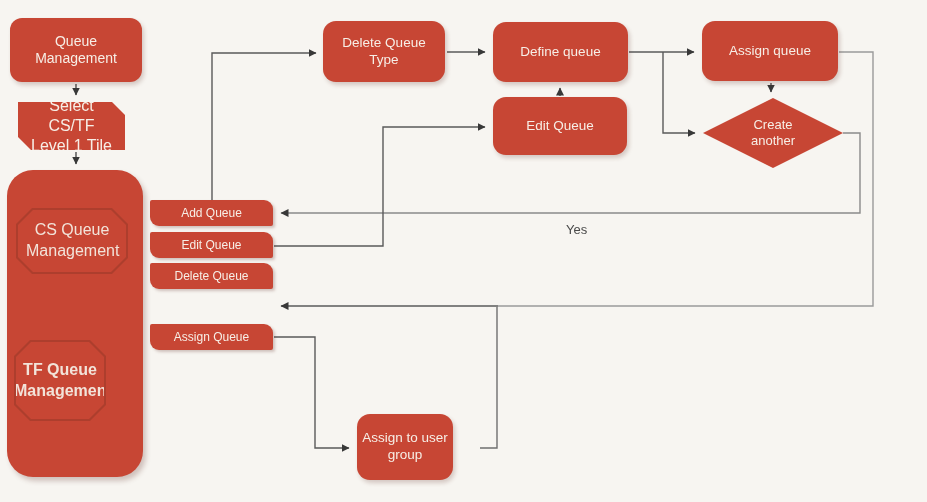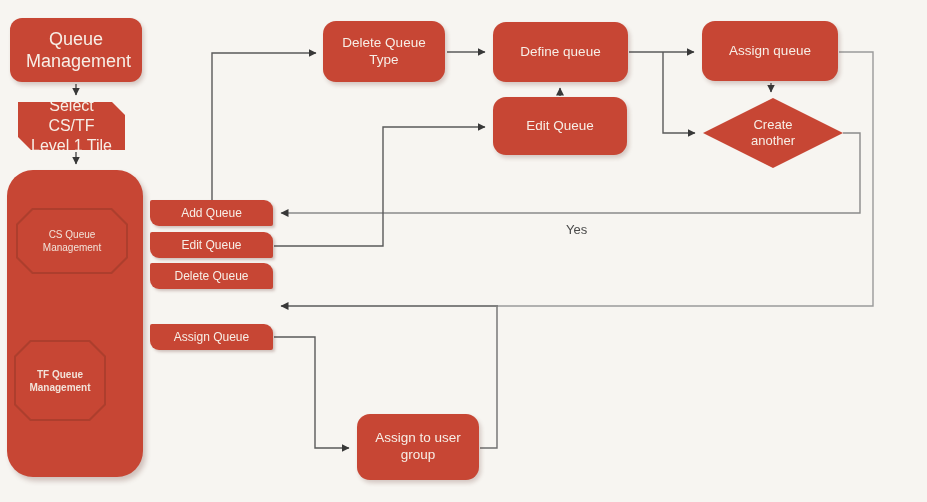--- a/index.html
+++ b/index.html
@@ -25,41 +25,41 @@
   .node{
     position:absolute;
     background:var(--node-fill);
     color:var(--node-text);
     display:flex;align-items:center;justify-content:center;
     text-align:center;
     line-height:1.25;
     box-shadow:2px 3px 4px rgba(90,40,30,0.22);
   }
   .rounded{border-radius:13px;font-size:13.5px;}
-  .qm{border-radius:12px;font-size:18px;}
+  .qm{border-radius:12px;font-size:14px;}
   .tile{
     font-size:16px;
     clip-path:polygon(0 0, calc(100% - 13px) 0, 100% 13px, 100% 100%, 13px 100%, 0 calc(100% - 13px));
     box-shadow:none;
   }
   .container-box{
     border-radius:26px;
     box-shadow:3px 4px 5px rgba(90,40,30,0.25);
   }
   .octagon{
     position:absolute;
     background:var(--oct-border);
     clip-path:polygon(16px 0, calc(100% - 16px) 0, 100% 16px, 100% calc(100% - 16px), calc(100% - 16px) 100%, 16px 100%, 0 calc(100% - 16px), 0 16px);
   }
   .octagon-inner{
     position:absolute;inset:2px;
     background:var(--node-fill);
     clip-path:polygon(15px 0, calc(100% - 15px) 0, 100% 15px, 100% calc(100% - 15px), calc(100% - 15px) 100%, 15px 100%, 0 calc(100% - 15px), 0 15px);
     display:flex;align-items:center;justify-content:center;
-    text-align:center;color:#f2e3d9;font-size:10px;line-height:1.3;
+    text-align:center;color:#f2e3d9;font-size:16px;line-height:1.3;
   }
   .menu-btn{
     position:absolute;
     left:150px;width:123px;height:26px;
     background:var(--node-fill);
     color:var(--node-text);
     display:flex;align-items:center;justify-content:center;
     font-size:12px;
     border-radius:2px 9px 2px 9px;
     box-shadow:2px 2px 3px rgba(90,40,30,0.25);
@@ -150,19 +150,19 @@
   </div>
 
   <div class="node rounded" style="left:702px;top:21px;width:136px;height:60px;">
     <span>Assign queue</span>
   </div>
 
   <div class="node diamond" style="left:703px;top:98px;width:140px;height:70px;">
     <span>Create another</span>
   </div>
 
-  <div class="node rounded" style="left:357px;top:414px;width:122px;height:66px;">
+  <div class="node rounded" style="left:357px;top:414px;width:96px;height:66px;">
     <span style="width:100px;">Assign to user group</span>
   </div>
 
   <div class="edge-label" style="left:566px;top:222px;">Yes</div>
 
 </div>
 
 </body></html>

